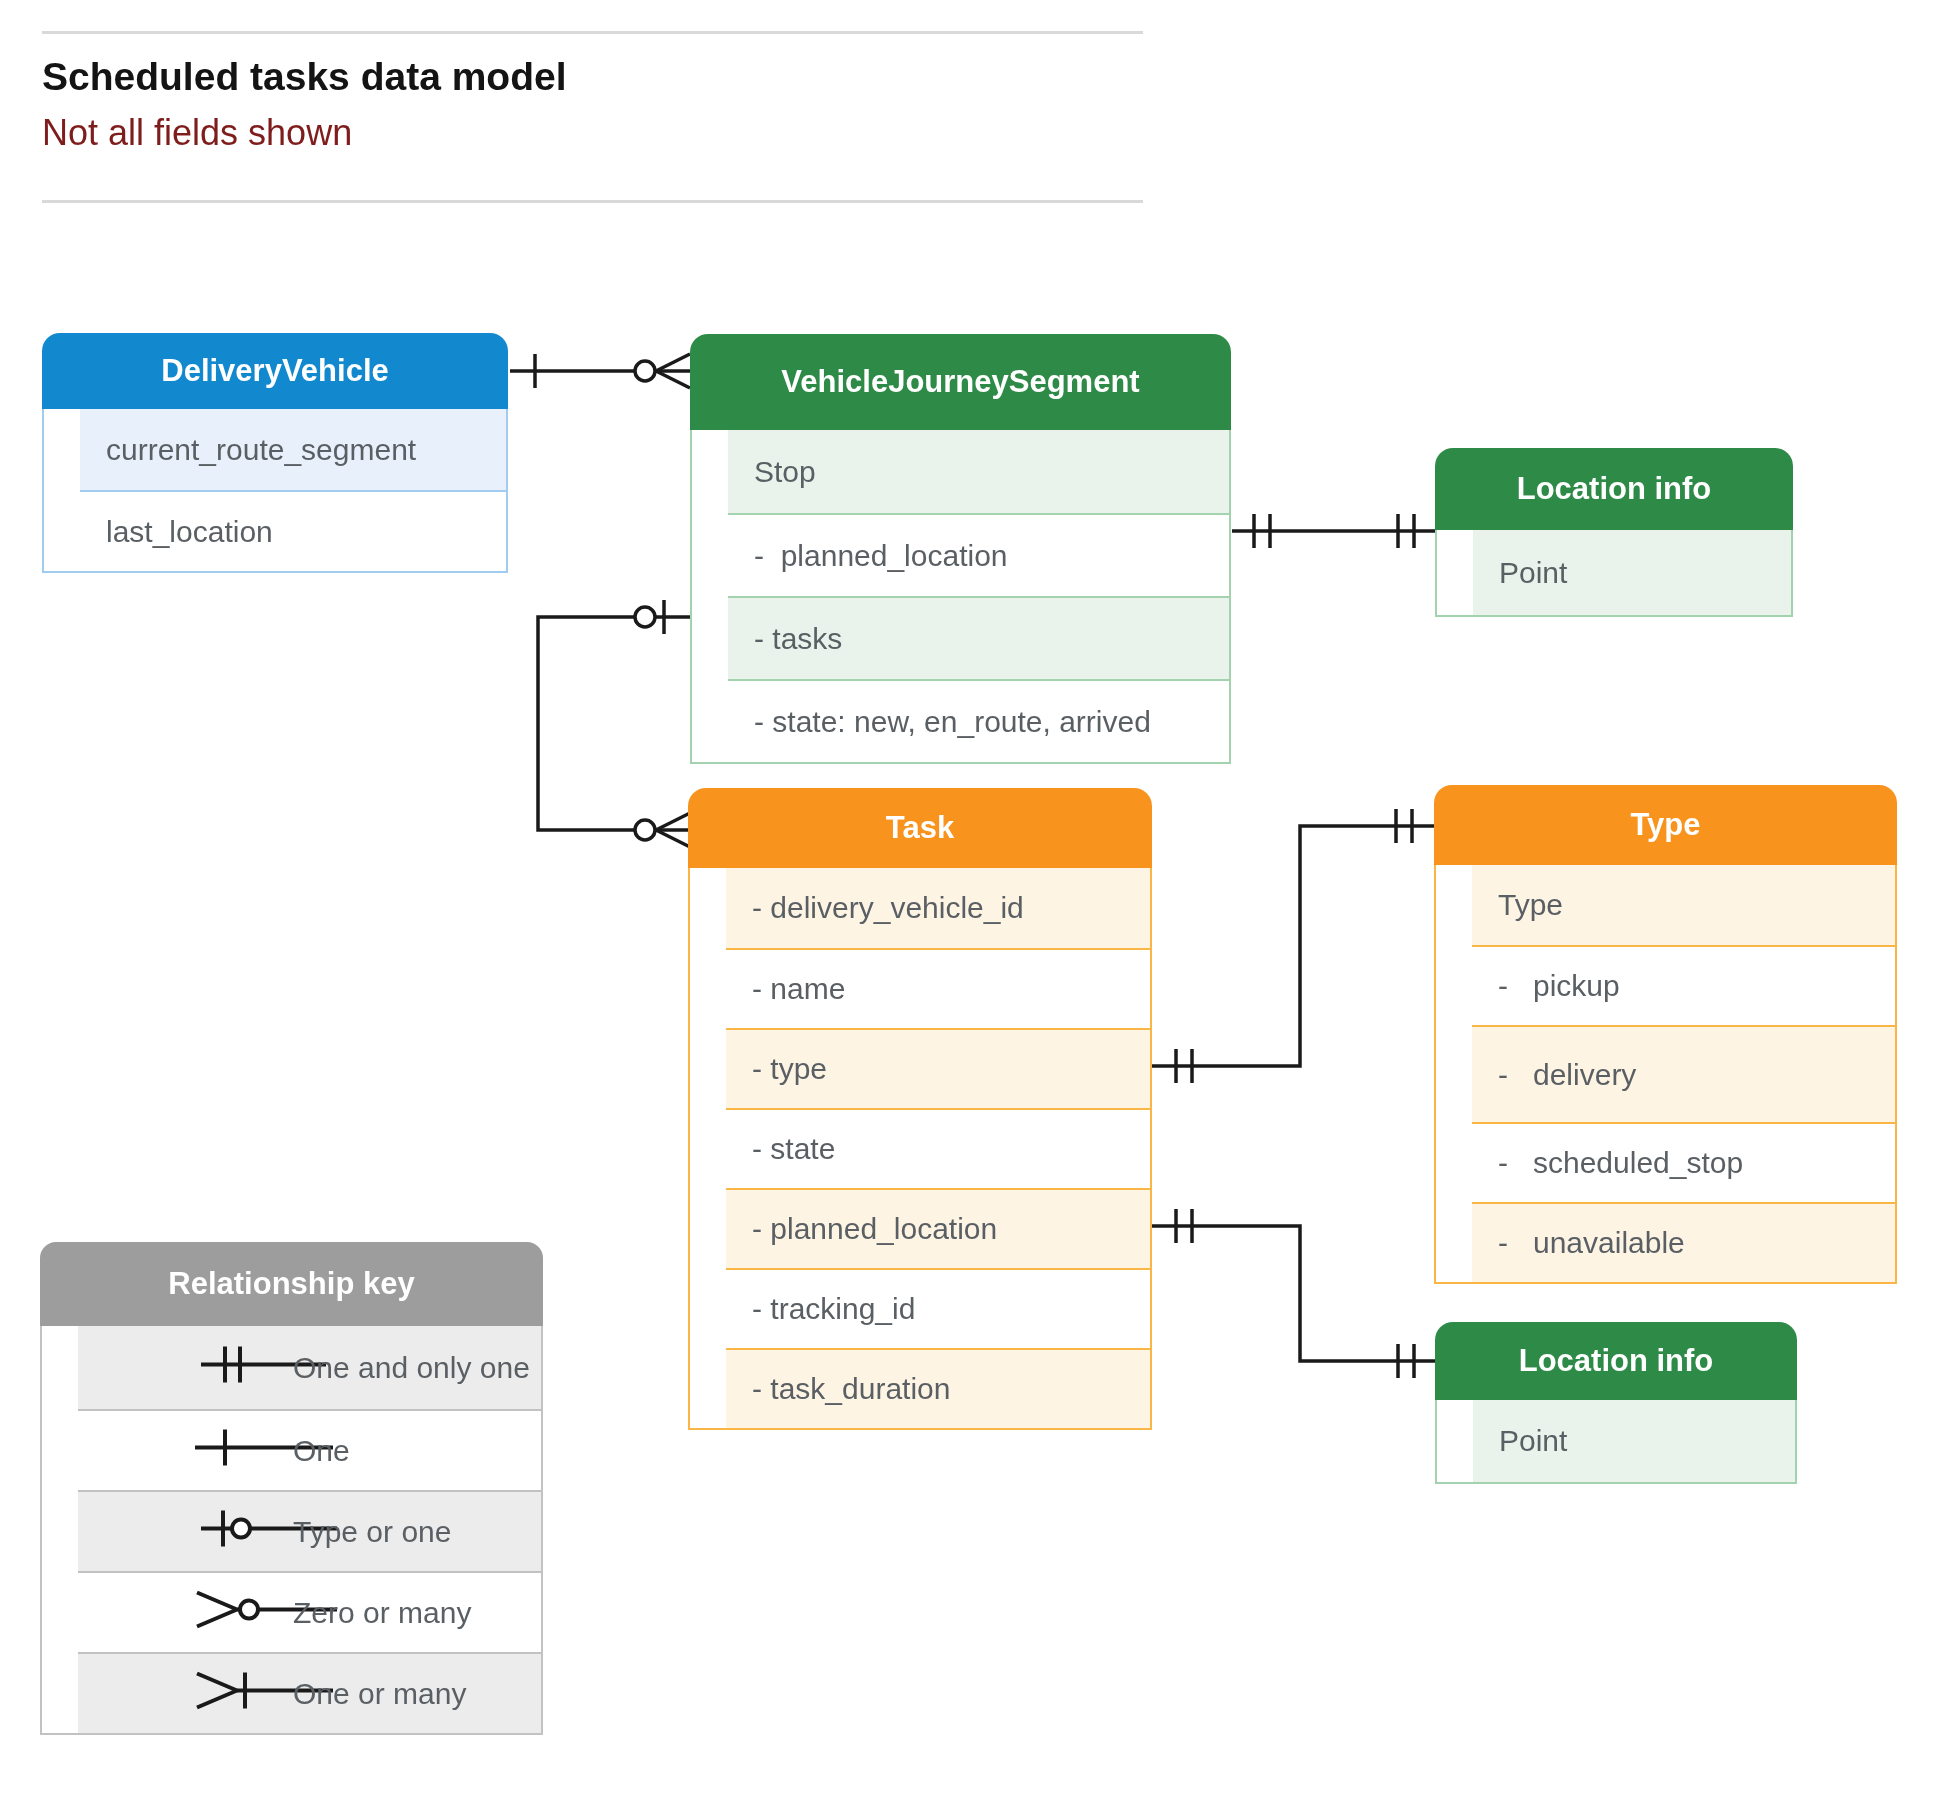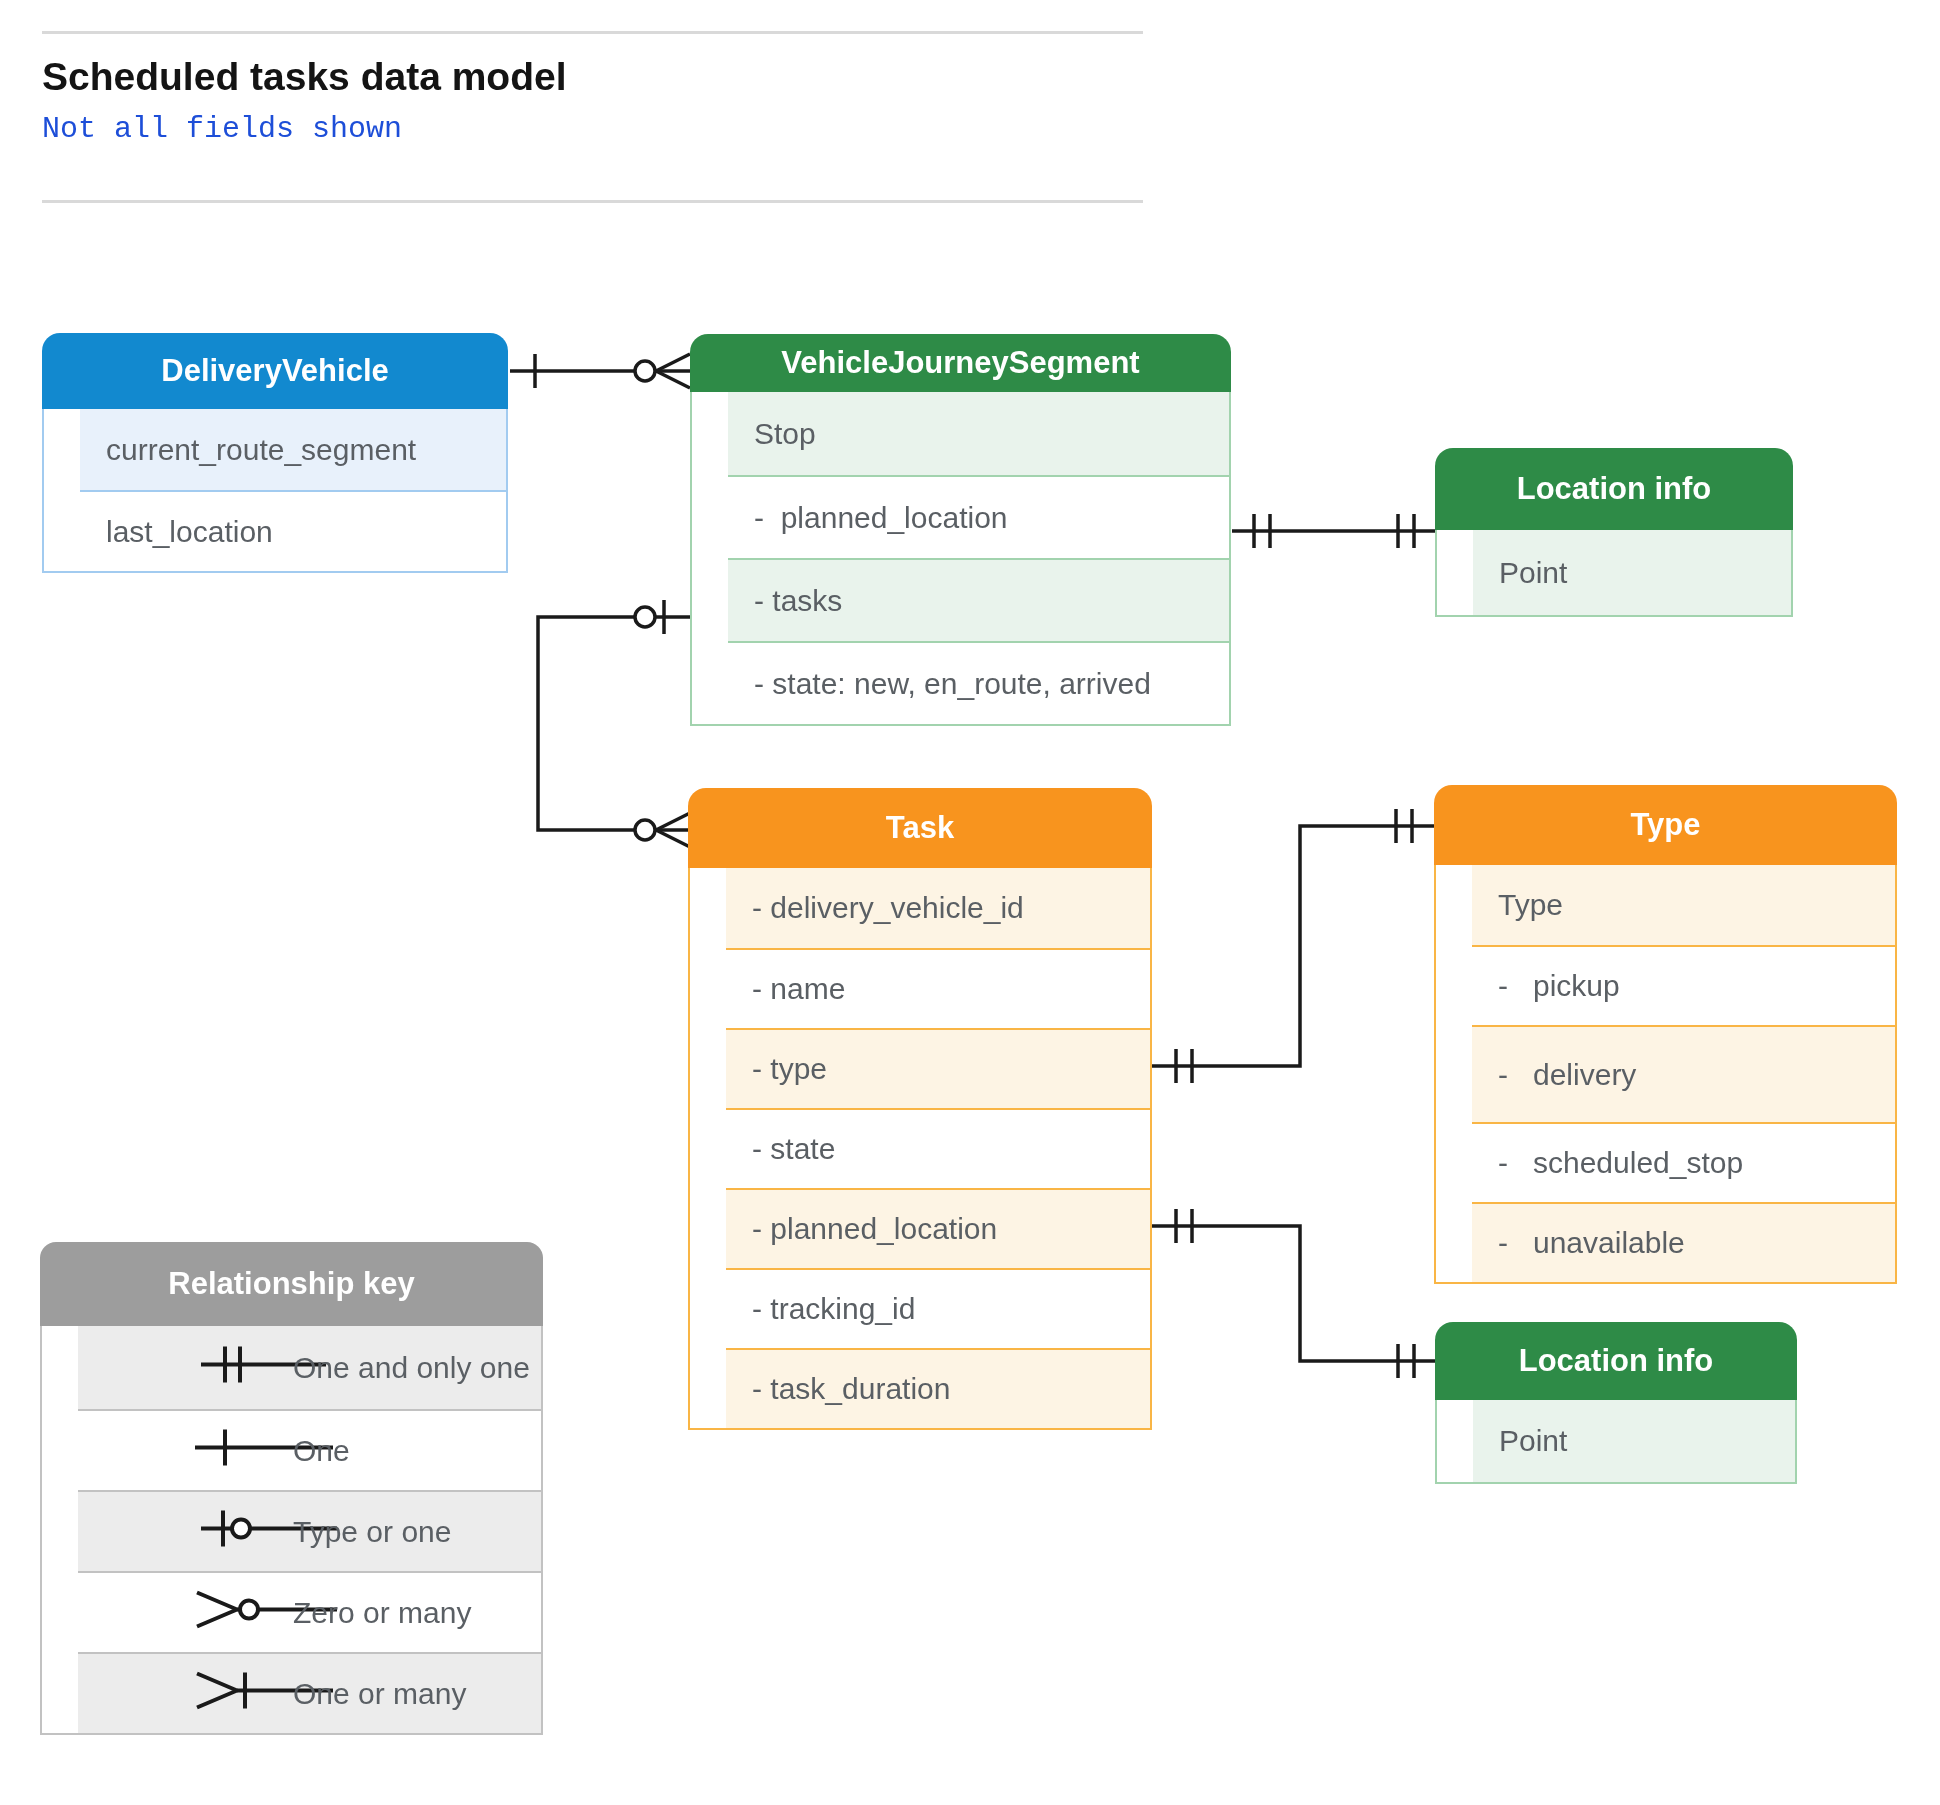--- a/index.html
+++ b/index.html
@@ -3,21 +3,21 @@
 <meta charset="utf-8">
 <style>
   html,body { margin:0; padding:0; background:#ffffff;
     font-family:"Liberation Sans", sans-serif; }
   #canvas { position:relative; width:1940px; height:1805px; background:#fff; overflow:hidden; }
 
   .rule { position:absolute; height:3px; background:#d9d9d9; }
 
   .page-title { position:absolute; left:42px; top:55px; font-size:39px; font-weight:700;
     color:#141414; letter-spacing:0; }
-  .page-subtitle { position:absolute; left:42px; top:112px; font-size:30px; color:#1d4ed8;font-family:Liberation Mono, monospace; }
+  .page-subtitle { position:absolute; left:42px; top:112px; font-size:36px; color:#7f1d1d; }
 
   .entity { position:absolute; }
   .entity .hdr { border-radius:18px 18px 0 0; color:#fff; font-weight:700; font-size:31px;
     display:flex; align-items:center; justify-content:center; }
   .entity .body { border:2px solid; border-top:none; background:#fff; box-sizing:border-box; }
   .entity .row { display:flex; align-items:center; padding-left:26px; font-size:30px;
     color:#5a5f64; white-space:pre; box-sizing:border-box;margin-left:36px; }
   .entity .row + .row { border-top:2px solid; }
 
   .t-blue   .hdr { background:#1289cf; }
@@ -92,21 +92,21 @@
 
   <div class="entity t-blue" style="left:42px; top:333px; width:466px;">
     <div class="hdr" style="height:76px;">DeliveryVehicle</div>
     <div class="body">
       <div class="row tint" style="height:81px;">current_route_segment</div>
       <div class="row" style="height:81px;">last_location</div>
     </div>
   </div>
 
   <div class="entity t-green" style="left:690px; top:334px; width:541px;">
-    <div class="hdr" style="height:58px;">VehicleJourneySegment</div>
+    <div class="hdr" style="height:96px;">VehicleJourneySegment</div>
     <div class="body">
       <div class="row tint" style="height:83px;">Stop</div>
       <div class="row" style="height:83px;">-  planned_location</div>
       <div class="row tint" style="height:83px;">- tasks</div>
       <div class="row" style="height:83px;">- state: new, en_route, arrived</div>
     </div>
   </div>
 
   <div class="entity t-green" style="left:1435px; top:448px; width:358px;">
     <div class="hdr" style="height:82px;">Location info</div>

